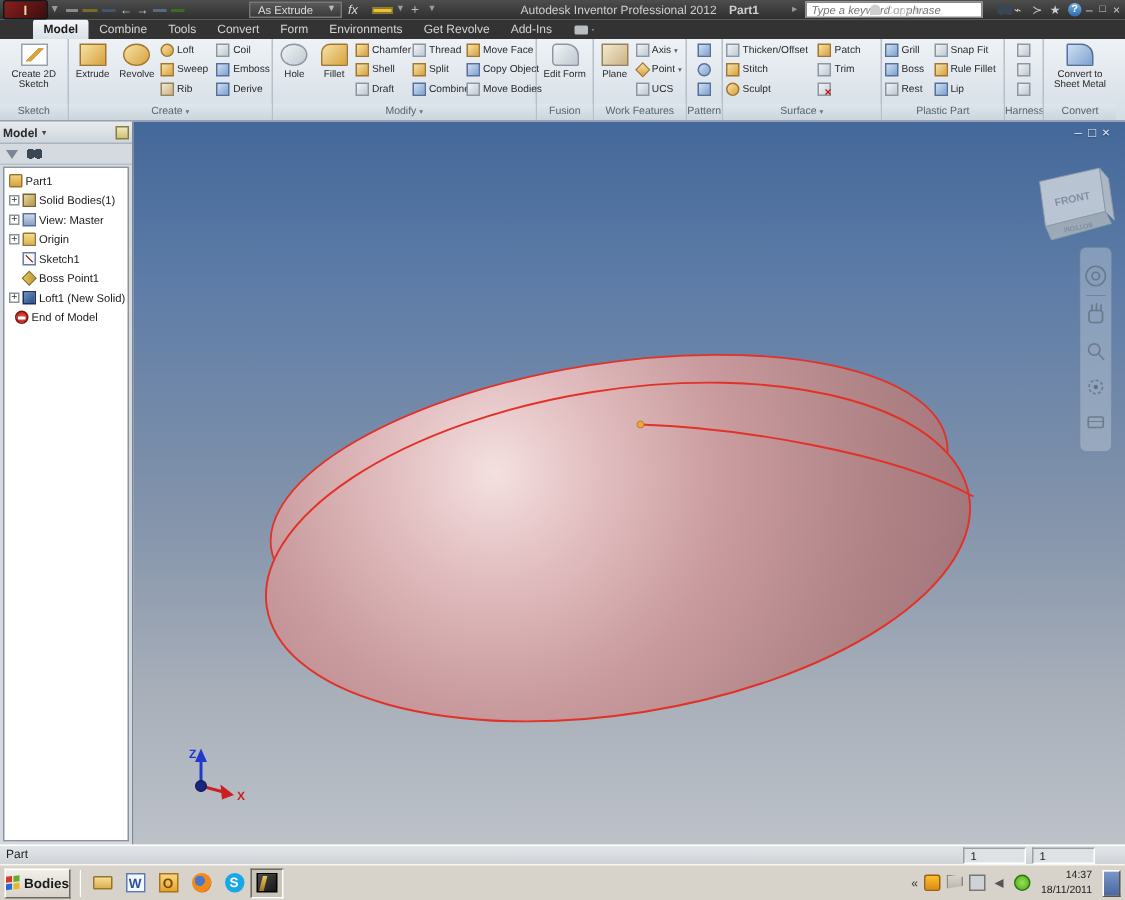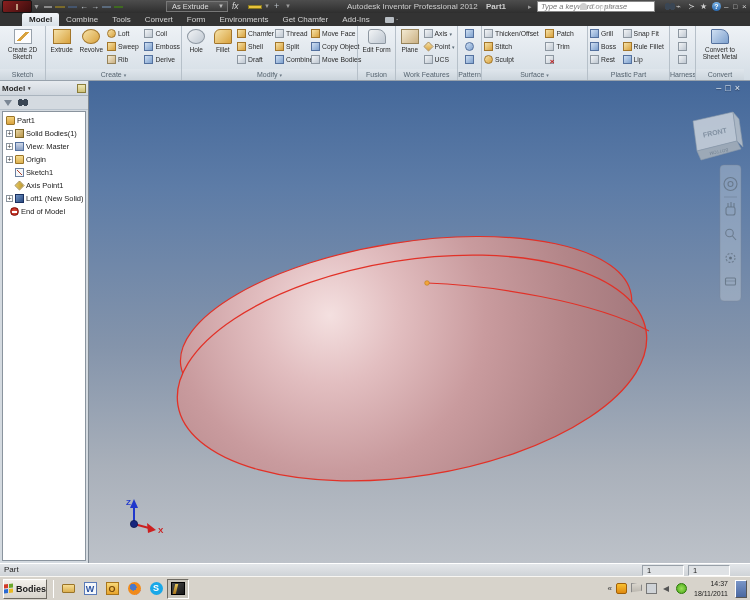--- a/index.html
+++ b/index.html
@@ -179,21 +179,21 @@
     <div class="win-close">×</div>
   </div>
 
   <div class="tabrow">
     <div class="tab active">Model</div>
     <div class="tab">Combine</div>
     <div class="tab">Tools</div>
     <div class="tab">Convert</div>
     <div class="tab">Form</div>
     <div class="tab">Environments</div>
-    <div class="tab">Get Chamfer</div>
+    <div class="tab">Get Revolve</div>
     <div class="tab">Add-Ins</div>
     <div class="screencast"><span class="cam"></span>·</div>
   </div>
 
   <div class="ribbon">
 
     <div class="panel" style="width:46px">
       <div class="pbody" style="justify-content:center">
         <div class="bigbtn" style="width:42px">
           <span class="bicon icn-sketch"></span>
@@ -484,21 +484,21 @@
             <span class="lbl">Origin</span>
           </div>
         <div class="trow">
             <span class="noexp"></span>
             <span class="tic tic-sketch"></span>
             <span class="lbl">Sketch1</span>
           </div>
         <div class="trow">
             <span class="noexp"></span>
             <span class="tic tic-wp"></span>
-            <span class="lbl">Axis Point1</span>
+            <span class="lbl">Boss Point1</span>
           </div>
         <div class="trow">
             <span class="expander">+</span>
             <span class="tic tic-loft"></span>
             <span class="lbl">Loft1 (New Solid)</span>
           </div>
         <div class="trow">
             <span class="noexp" style="width:7px"></span>
             <span class="tic tic-eop"></span>
             <span class="lbl">End of Model</span>

